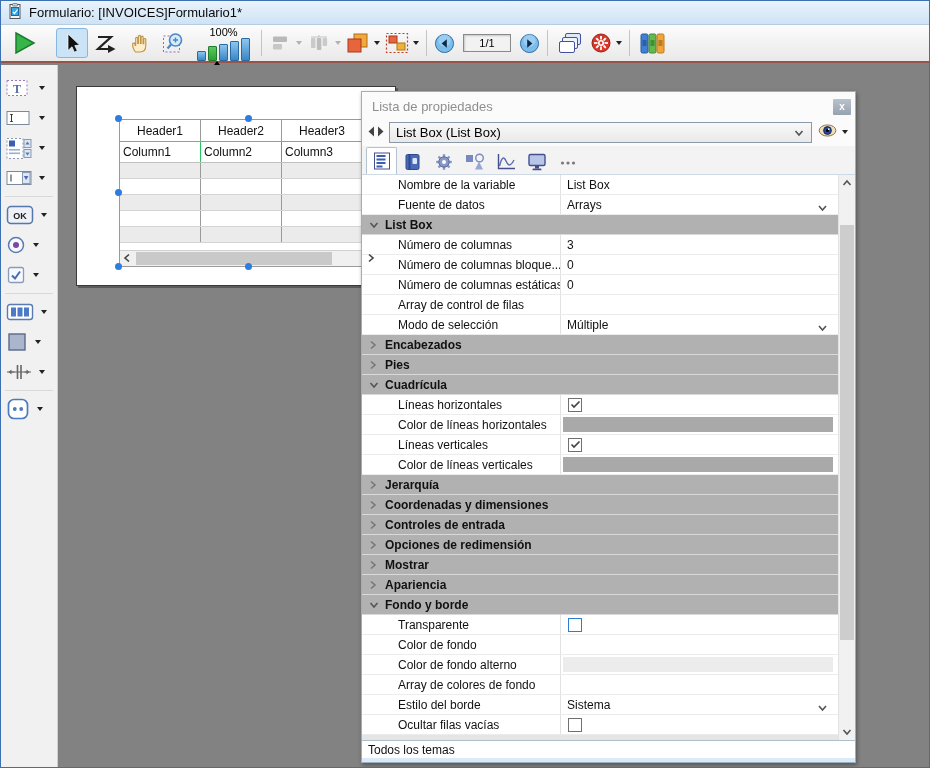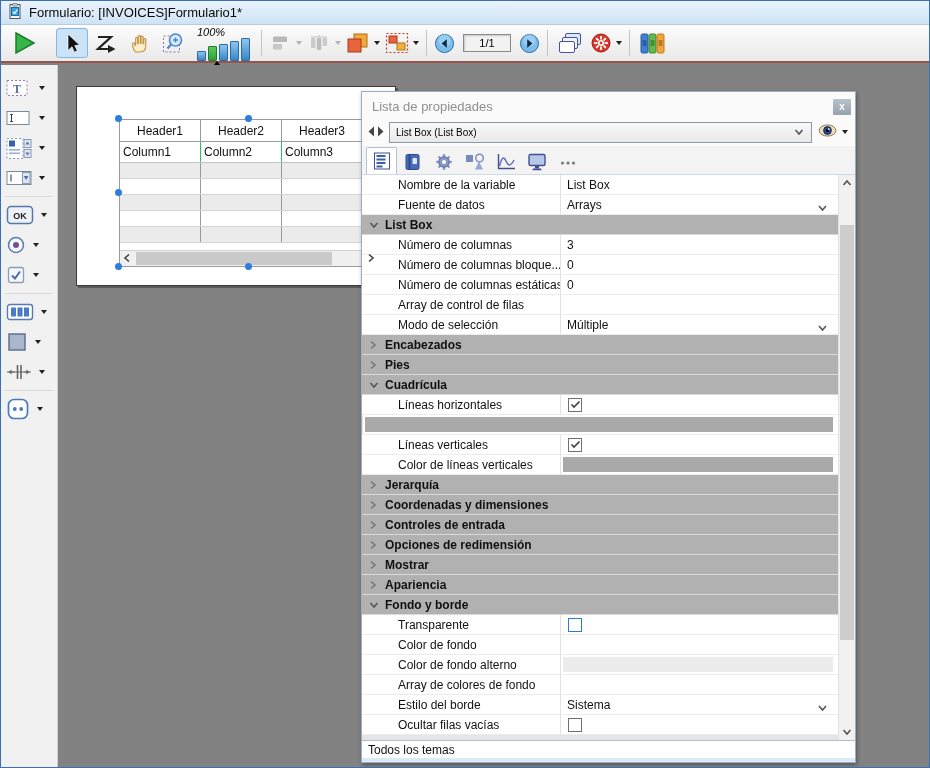--- a/index.html
+++ b/index.html
@@ -15,21 +15,21 @@
   
   .titlebar { height:24px; background:linear-gradient(#e9f3fc,#cfe3f5); display:flex; align-items:center; padding-left:6px; gap:6px; font-size:13px; color:#0a0a0a; border-bottom:1px solid #b6cde0; }
 
   
   .toolbar { height:38px; background:linear-gradient(#fcfcfc,#e9e9e9); border-bottom:2px solid #96554a; display:flex; align-items:center; padding:0 6px; }
   .tb-btn { height:30px; min-width:32px; display:flex; align-items:center; justify-content:center; border:1px solid transparent; border-radius:3px; margin:0 1px; }
   .tb-btn.selected { background:#cbe3f7; border-color:#86b7e2; }
   .tb-sep { width:1px; height:26px; background:#c4c4c4; margin:0 5px; }
   .dd-arrow { width:0; height:0; border-left:3.5px solid transparent; border-right:3.5px solid transparent; border-top:4px solid #222; margin-left:3px; }
   .dd-arrow.dis { border-top-color:#b2b2b2; }
-  .zoom-ctl { display:flex; flex-direction:column; align-items:flex-start; margin:0 6px; position:relative;font-style:italic; }
+  .zoom-ctl { display:flex; flex-direction:column; align-items:center; margin:0 6px; position:relative; }
   .zoom-label { font-size:11px; line-height:12px; color:#000; }
   .zoom-bars { display:flex; align-items:flex-end; gap:2px; height:23px; }
   .zbar { width:9px; background:linear-gradient(#8cc6ee,#3a86c8); border:1px solid #2a6aa0; border-radius:1px; }
   .zbar.active { background:linear-gradient(#5cc95c,#2d9e3a); border-color:#1d7d2c; }
   .zoom-marker { width:0; height:0; border-left:3px solid transparent; border-right:3px solid transparent; border-bottom:4px solid #000; position:absolute; bottom:-4px; left:17px; }
   .page-nav { display:flex; align-items:center; gap:8px; margin:0 2px; }
   .page-field { width:48px; height:18px; border:1px solid #8a8a8a; background:#f2f2f2; font-size:11px; display:flex; align-items:center; justify-content:center; box-shadow:inset 1px 1px 2px rgba(0,0,0,.18); }
 
   
   .main { position:absolute; top:64px; left:0; right:0; bottom:0; background:#828282; }
@@ -54,21 +54,21 @@
   .lb-vscroll { flex:1; background:#f6f6f6; border-left:1px solid #d6d6d6; display:flex; flex-direction:column; justify-content:space-between; align-items:center; padding:2px 0; }
   .lb-hscroll { height:16px; border-top:1px solid #d0d0d0; background:#f0f0f0; display:flex; align-items:center; justify-content:space-between; position:relative; padding:0 3px; }
   .lb-hthumb { position:absolute; left:16px; top:1px; width:196px; height:13px; background:#c9c9c9; }
   .handle { position:absolute; width:7px; height:7px; border-radius:50%; background:#2f7ce0; }
 
   
   .prop-panel { position:absolute; left:360px; top:26px; width:495px; height:672px; background:#fff; border:1px solid #9ab0c0; display:flex; flex-direction:column; box-shadow:1px 2px 4px rgba(0,0,0,.35); }
   .pp-title { height:26px; background:#fbfbfb; display:flex; align-items:center; padding:3px 4px 0 10px; font-size:13px; color:#8f8f8f; }
   .pp-close { margin-left:auto; width:18px; height:16px; background:linear-gradient(#b9c3cd,#96a2ae); color:#fff; font-size:10px; font-weight:bold; display:flex; align-items:center; justify-content:center; border-radius:1px; }
   .pp-selector { height:28px; display:flex; align-items:center; padding:0 5px; gap:4px; background:#fbfbfb; }
-  .obj-select { flex:1; height:21px; background:linear-gradient(#f8f8f8,#e9e9e9); border:1px solid #8a98a8; display:flex; align-items:center; padding:0 6px; font-size:10px; color:#000; }
+  .obj-select { flex:1; height:21px; background:linear-gradient(#f8f8f8,#e9e9e9); border:1px solid #8a98a8; display:flex; align-items:center; padding:0 6px; font-size:13px; color:#000; }
   .obj-select .chev { margin-left:auto; }
   .eye-btn { display:flex; align-items:center; gap:2px; padding:0 2px; }
   .pp-tabs { height:29px; display:flex; align-items:flex-end; padding:0 0 0 4px; background:#f3f3f3; border-bottom:1px solid #cdd9e4; }
   .pp-tab { width:31px; height:25px; display:flex; align-items:center; justify-content:center; border:1px solid transparent; border-bottom:none; }
   .pp-tab.selected { background:#fff; border-color:#b4c2d0; border-radius:2px 2px 0 0; height:27px; }
   .pp-list { flex:1; position:relative; overflow:hidden; background:#e5e5e5;text-align:right; }
   .pp-rows { position:absolute; left:0; top:0; right:17px; }
   .section-row { height:20px; background:#b1b1b1; display:flex; align-items:center; padding-left:7px; gap:6px; font-weight:bold; font-size:12px; color:#111; border-bottom:1px solid #d9d9d9; }
   .prop-row { height:20px; display:flex; font-size:12px; background:#fff; border-bottom:1px solid #ececec; }
   .prop-label { width:198px; padding-left:36px; display:flex; align-items:center; color:#111; overflow:hidden; white-space:nowrap; }
@@ -519,20 +519,21 @@
               <div class="prop-label">Líneas horizontales</div>
               <div class="prop-value">
                 <span class="cbx">
                   <svg width="11" height="9" viewBox="0 0 11 9">
                     <path d="M1.5 4.5 L4 7 L9.5 1.5" stroke="#444" stroke-width="1.7" fill="none"></path>
                   </svg>
                 </span>
               </div>
             </div>
             <div class="prop-row">
+              <div class="prop-label">Color de líneas horizontales</div>
               <div class="prop-value swatch-cell">
                 <div class="swatch" style="background: rgb(169, 169, 169);"></div>
               </div>
             </div>
             <div class="prop-row">
               <div class="prop-label">Líneas verticales</div>
               <div class="prop-value">
                 <span class="cbx">
                   <svg width="11" height="9" viewBox="0 0 11 9">
                     <path d="M1.5 4.5 L4 7 L9.5 1.5" stroke="#444" stroke-width="1.7" fill="none"></path>

